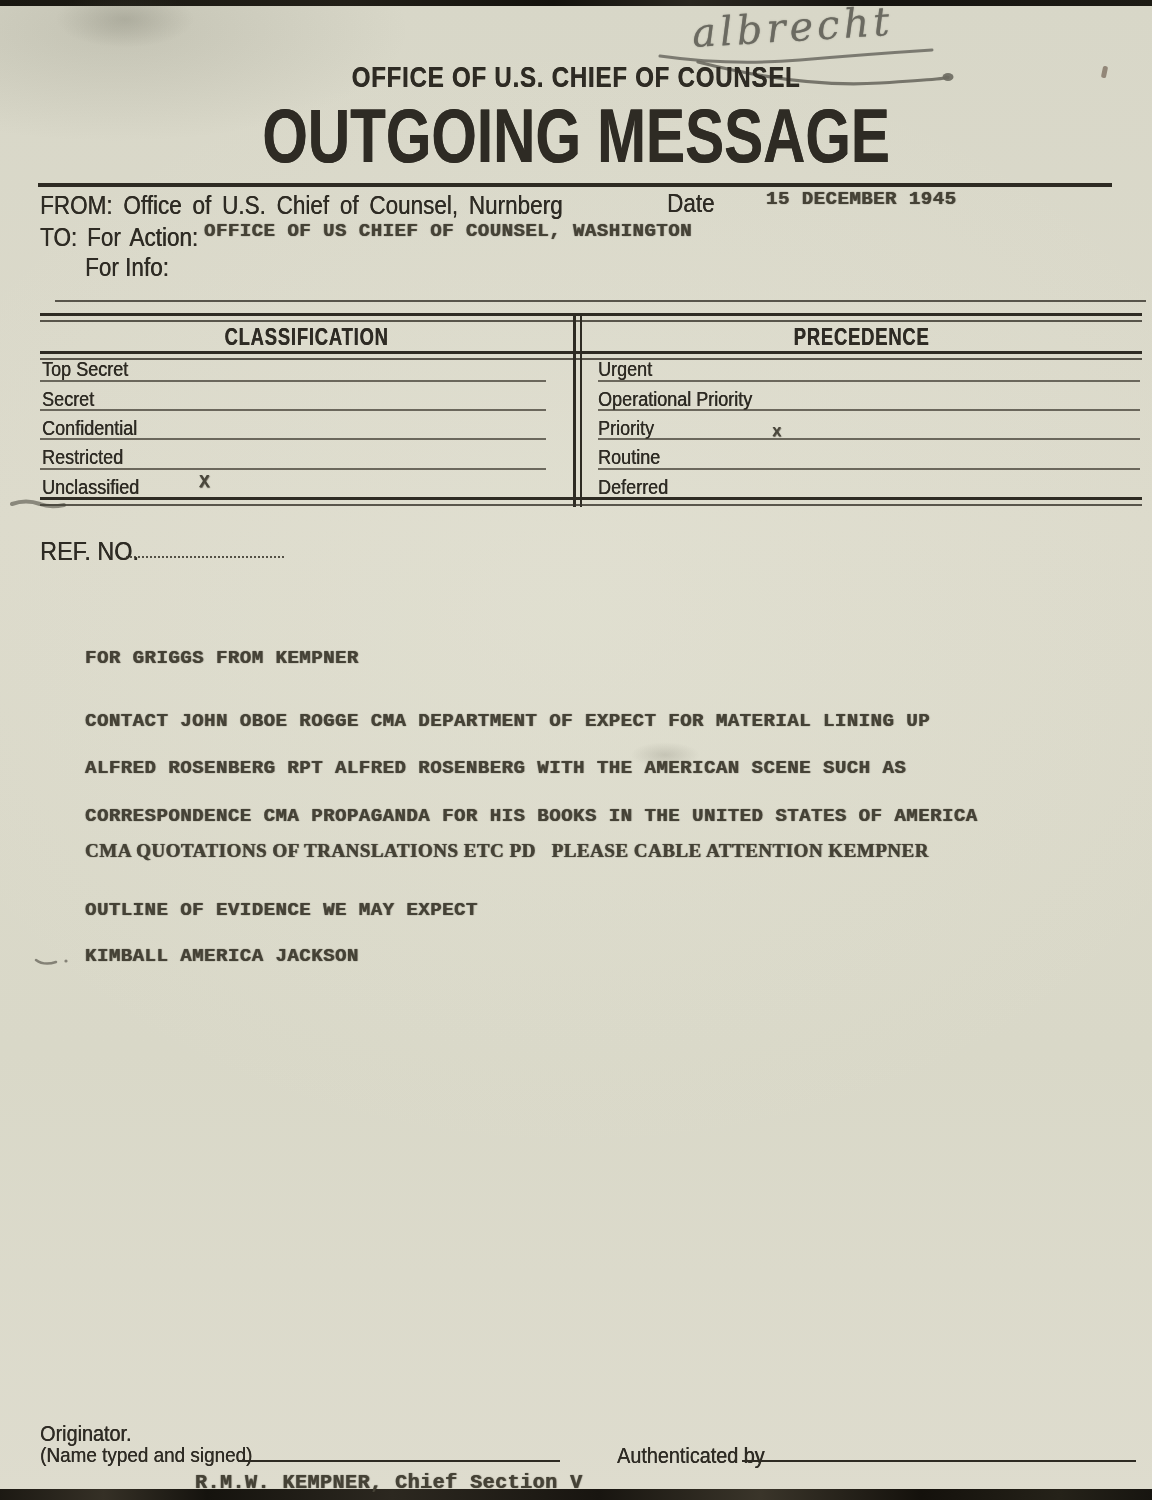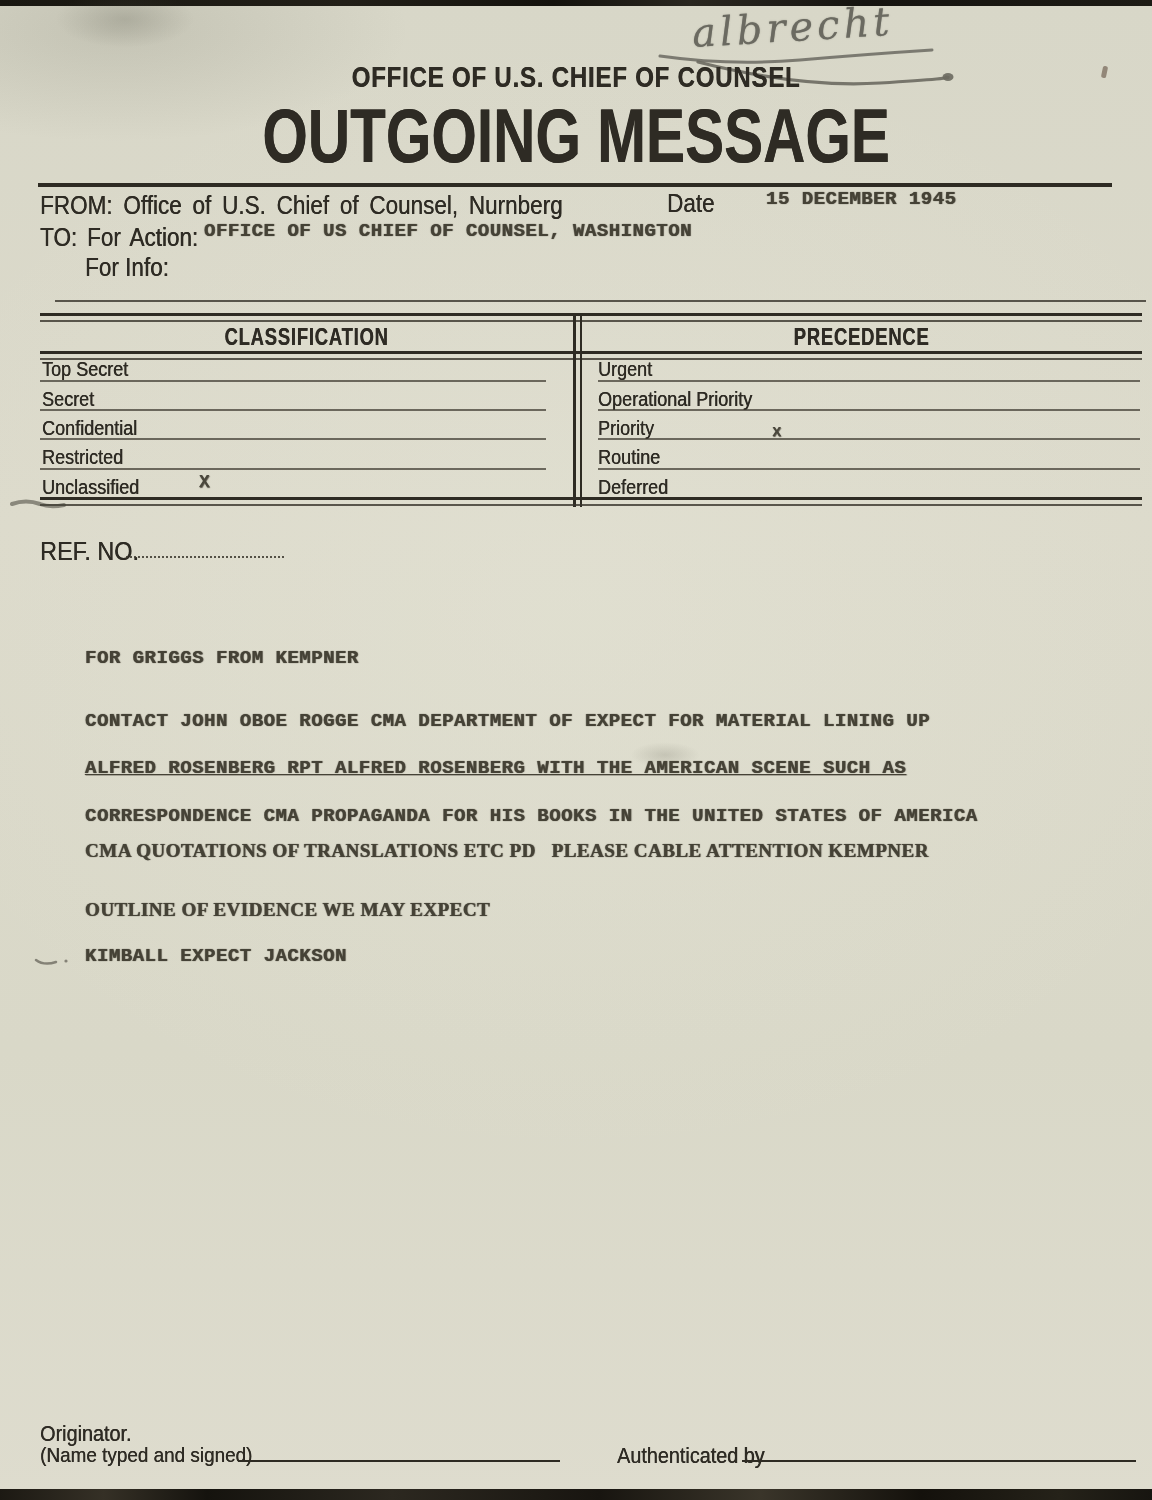--- a/index.html
+++ b/index.html
@@ -128,33 +128,34 @@
   <svg width="70" height="20" style="left:8px; top:496px;" viewBox="0 0 70 20">
     <path d="M 4 8 q 14 -5 28 0 q 10 4 24 1" fill="none" stroke="rgba(70,68,58,0.55)" stroke-width="4" stroke-linecap="round"></path>
   </svg>
 
   <div class="abs form cond" style="left:40px; top:536px; font-size:26px;">REF. NO.</div>
   <div class="dotted-line" style="left:126px; top:536px; width:158px; height:20px;"></div>
 
   <div>
     <div class="abs typed" style="left:85px; top:647px;">FOR GRIGGS FROM KEMPNER</div>
     <div class="abs typed" style="left:85px; top:710px;">CONTACT JOHN OBOE ROGGE CMA DEPARTMENT OF EXPECT FOR MATERIAL LINING UP</div>
-    <div class="abs typed" style="left:85px; top:757px;text-decoration:underline;">ALFRED ROSENBERG RPT ALFRED ROSENBERG WITH THE AMERICAN SCENE SUCH AS</div>
+    <div class="abs typed" style="left:85px; top:757px;">ALFRED ROSENBERG RPT ALFRED ROSENBERG WITH THE AMERICAN SCENE SUCH AS</div>
     <div class="abs typed" style="left:85px; top:805px;">CORRESPONDENCE CMA PROPAGANDA FOR HIS BOOKS IN THE UNITED STATES OF AMERICA</div>
     <div class="abs typed" style="left:85px; top:840px;font-family:Liberation Serif, serif;">CMA QUOTATIONS OF TRANSLATIONS ETC PD   PLEASE CABLE ATTENTION KEMPNER</div>
-    <div class="abs typed" style="left:85px; top:899px;font-family:Liberation Serif, serif;">OUTLINE OF EVIDENCE WE MAY EXPECT</div>
-    <div class="abs typed" style="left:85px; top:945px;">KIMBALL EXPECT JACKSON</div>
+    <div class="abs typed" style="left:85px; top:899px;">OUTLINE OF EVIDENCE WE MAY EXPECT</div>
+    <div class="abs typed" style="left:85px; top:945px;">KIMBALL AMERICA JACKSON</div>
   </div>
 
   <svg width="50" height="20" style="left:32px; top:948px;" viewBox="0 0 50 20">
     <path d="M 4 12 q 8 6 20 2" fill="none" stroke="rgba(110,108,98,0.8)" stroke-width="2.5" stroke-linecap="round"></path>
     <circle cx="34" cy="13" r="1.6" fill="rgba(110,108,98,0.8)"></circle>
   </svg>
 
   <div class="abs form cond" style="left:40px; top:1421px; font-size:22px;">Originator.</div>
   <div class="abs form cond" style="left:40px; top:1443px; font-size:21px;">(Name typed and signed)</div>
   <div class="rule" style="left:238px; top:1460px; width:322px; height:2px;"></div>
 
   <div class="abs form cond" style="left:617px; top:1443px; font-size:22px;">Authenticated by</div>
   <div class="rule" style="left:742px; top:1460px; width:394px; height:2px;"></div>
 
+  <div class="abs typed" style="left:195px; top:1471px; font-size:20px;">R.M.W. KEMPNER, Chief Section V</div>
 
 </div>
 
 </body></html>

